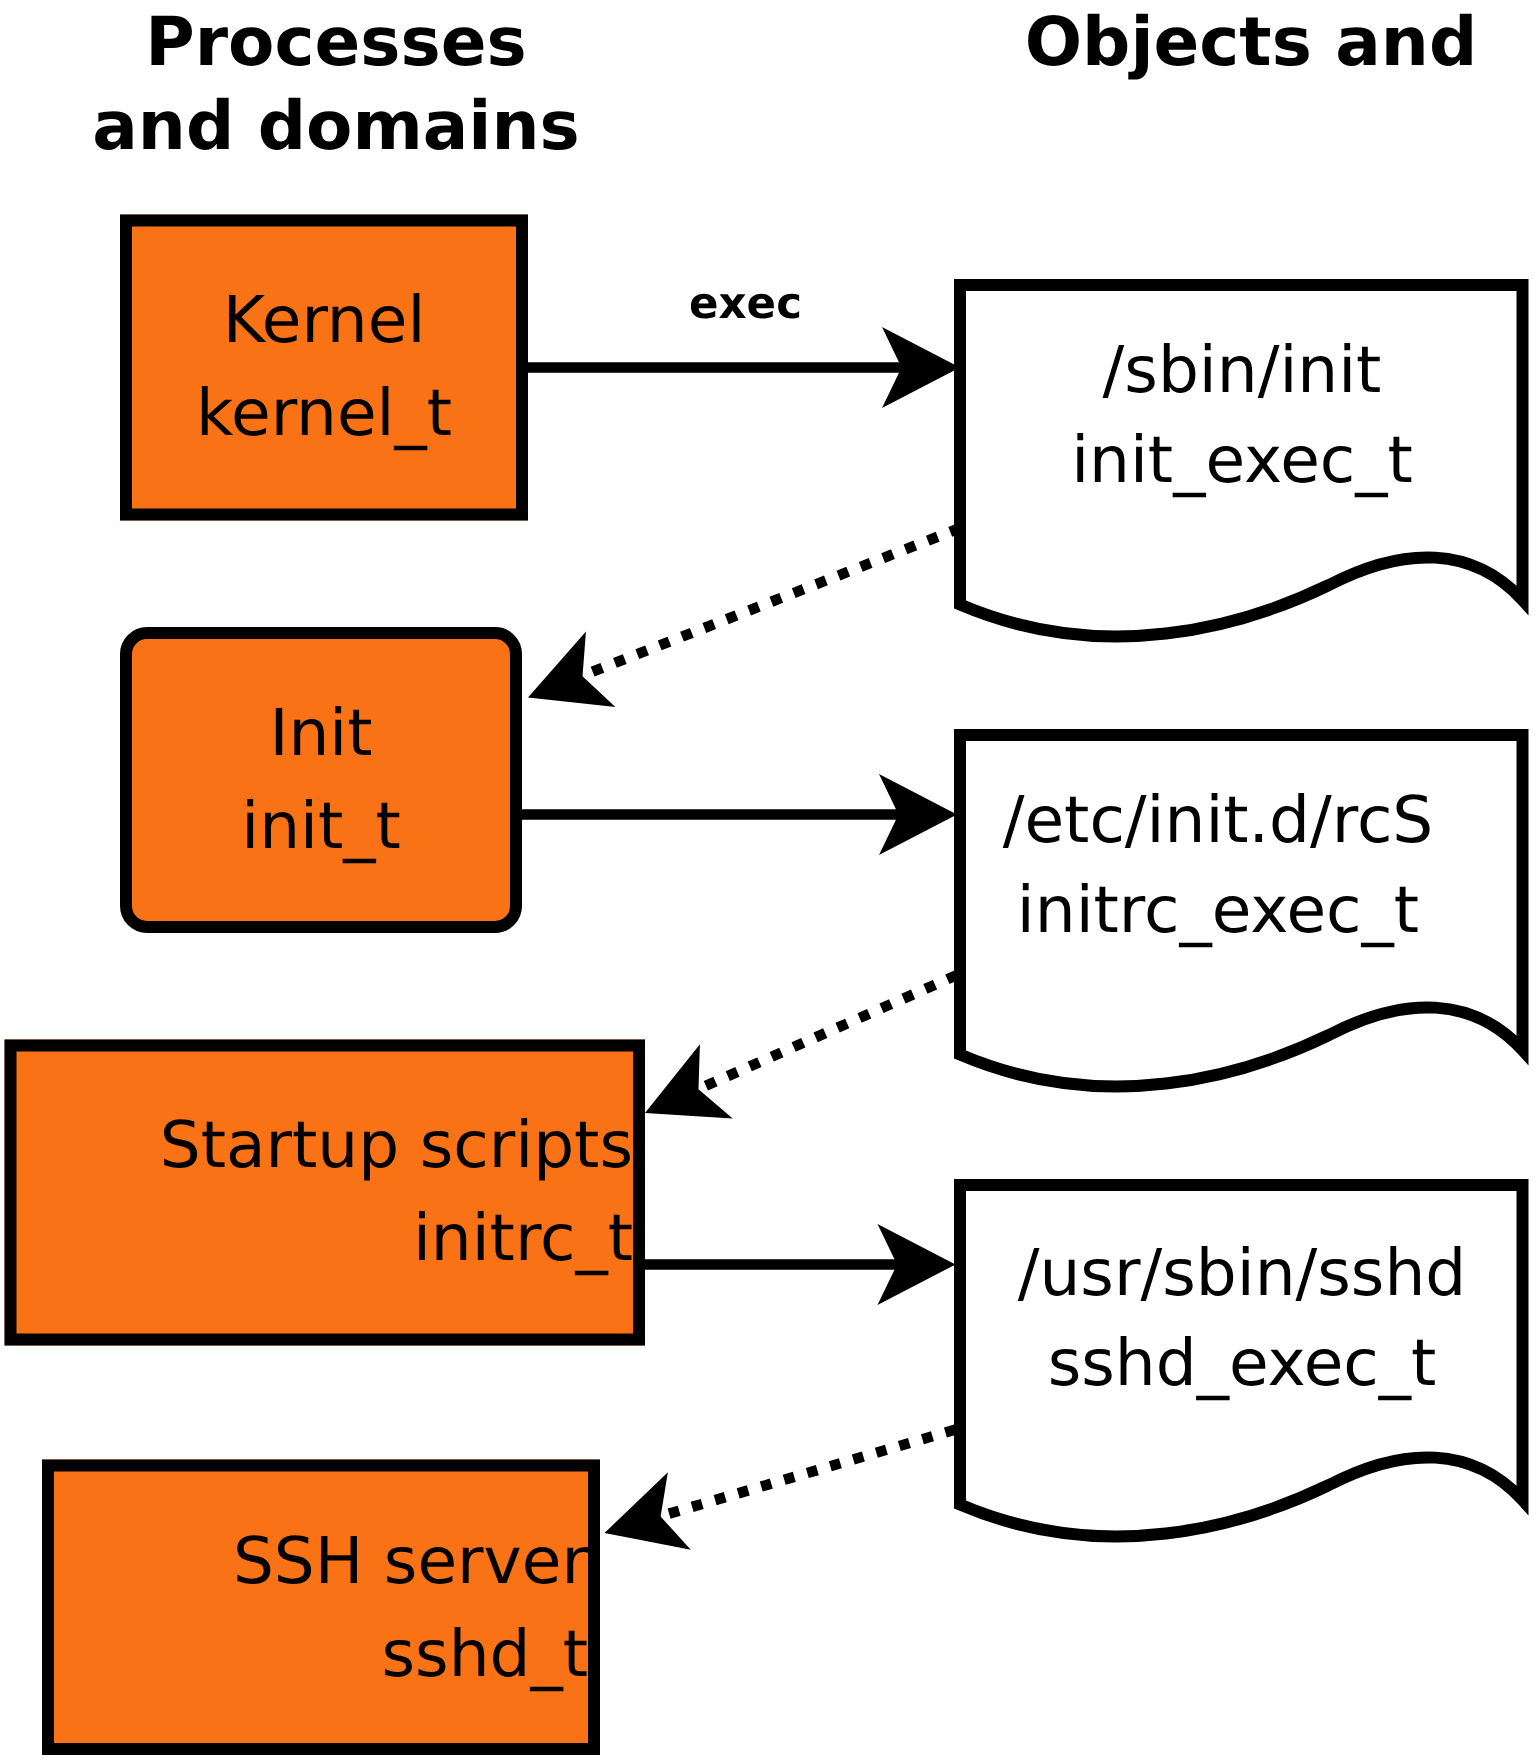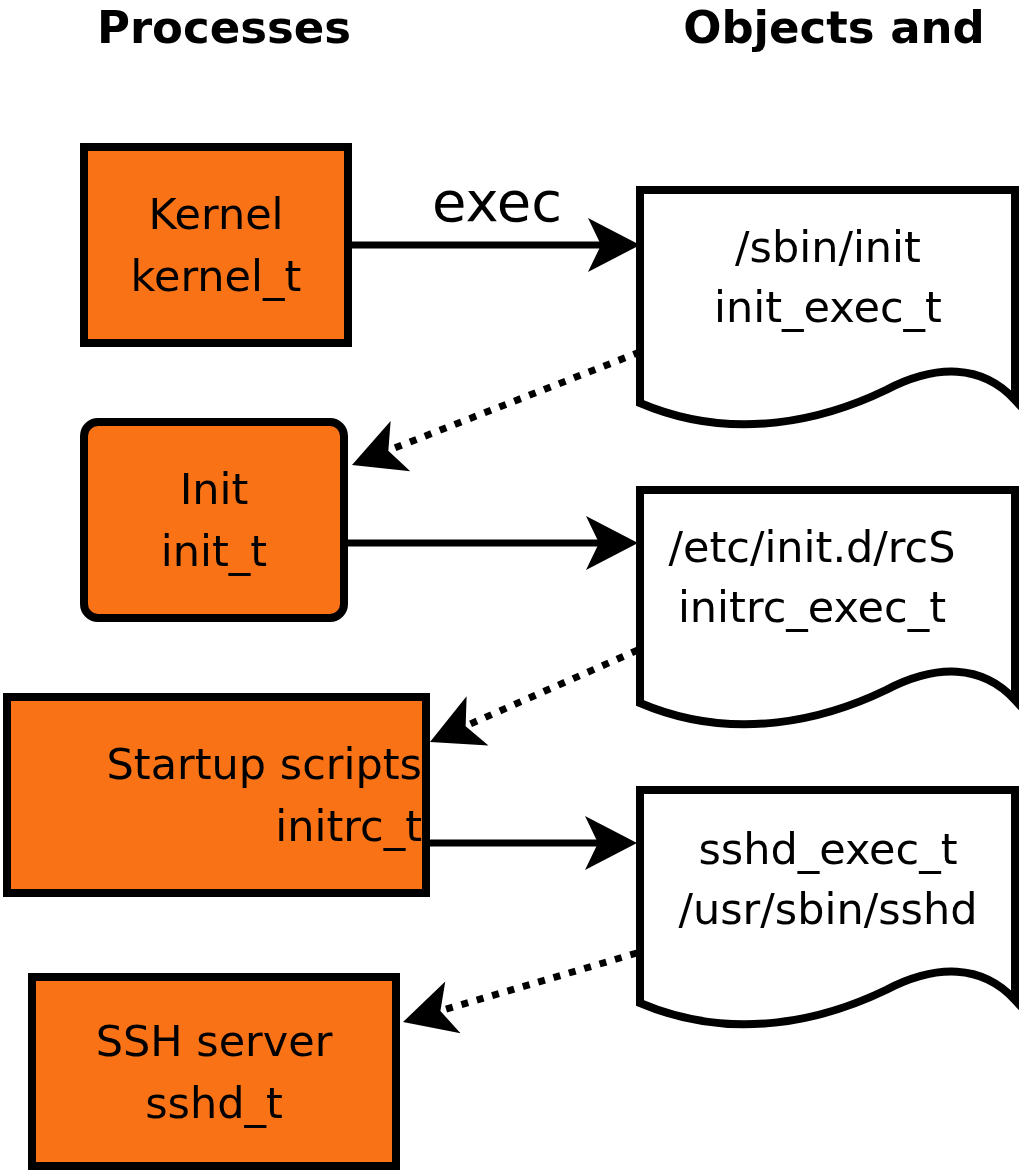--- a/index.html
+++ b/index.html
@@ -51,54 +51,56 @@
     text-align: center;
     white-space: nowrap;
   }
   .doclabel span { display: block; }
   .arrowsvg {
     position: absolute;
     overflow: visible;
   }
   .edge-label {
     position: absolute;
-    font-size: 56px;
+    font-size: 29px;
     line-height: 44px;
     text-align: center;
     white-space: nowrap;
+    font-weight: bold;
   }
 </style>
 </head>
 <body>
 
 <div class="canvas">
 
   <div class="hdr" style="left:0; top:2; width:432px;">
     <span>Processes</span>
+    <span>and domains</span>
   </div>
   <div class="hdr" style="left:628px; top:2; width:396px;">
     <span>Objects and</span>
   </div>
 
   <div class="pbox" style="left:80px; top:143px; width:272px; height:204px;">
     <span>Kernel</span>
     <span>kernel_t</span>
   </div>
 
   <div class="pbox" style="left:80px; top:418px; width:268px; height:204px;border-radius:18px;">
     <span>Init</span>
     <span>init_t</span>
   </div>
 
   <div class="pbox" style="left:3px; top:693px; width:427px; height:204px;align-items:flex-end;">
     <span>Startup scripts</span>
     <span>initrc_t</span>
   </div>
 
-  <div class="pbox" style="left:28px; top:973px; width:372px; height:197px;">
+  <div class="pbox" style="left:28px; top:973px; width:372px; height:197px;align-items:flex-end;">
     <span>SSH server</span>
     <span>sshd_t</span>
   </div>
 
   <svg class="docsvg" style="left:636px; top:186px;" width="387" height="265" viewBox="0 0 387 265">
     <path d="M 4,4 L 379,4 L 379,214 C 346,178 300,178 250,204 C 192,232 100,258 4,217 Z" fill="#ffffff" stroke="#000000" stroke-width="8"></path>
   </svg>
   <div class="doclabel" style="left:640px; top:217px; width:376px;">
     <span>/sbin/init</span>
     <span>init_exec_t</span>
@@ -109,22 +111,22 @@
   </svg>
   <div class="doclabel" style="left:624px; top:517px; width:376px;">
     <span>/etc/init.d/rcS</span>
     <span>initrc_exec_t</span>
   </div>
 
   <svg class="docsvg" style="left:636px; top:786px;" width="387" height="265" viewBox="0 0 387 265">
     <path d="M 4,4 L 379,4 L 379,214 C 346,178 300,178 250,204 C 192,232 100,258 4,217 Z" fill="#ffffff" stroke="#000000" stroke-width="8"></path>
   </svg>
   <div class="doclabel" style="left:640px; top:819px; width:376px;">
+    <span>/usr/sbin/sshd</span>
     <span>sshd_exec_t</span>
-    <span>/usr/sbin/sshd</span>
   </div>
 
   <svg class="arrowsvg" style="left:348px; top:210px;" width="300" height="70" viewBox="0 0 300 70">
     <line x1="0" y1="35" x2="256" y2="35" stroke="#000000" stroke-width="7"></line>
     <polygon points="0,0 -52,-27 -39,0 -52,27" transform="translate(292,35)" fill="#000000"></polygon>
   </svg>
   <div class="edge-label" style="left:417px; top:180px; width:160px;">exec</div>
 
   <svg class="arrowsvg" style="left:344px; top:508px;" width="300" height="70" viewBox="0 0 300 70">
     <line x1="0" y1="35" x2="258" y2="35" stroke="#000000" stroke-width="7"></line>

